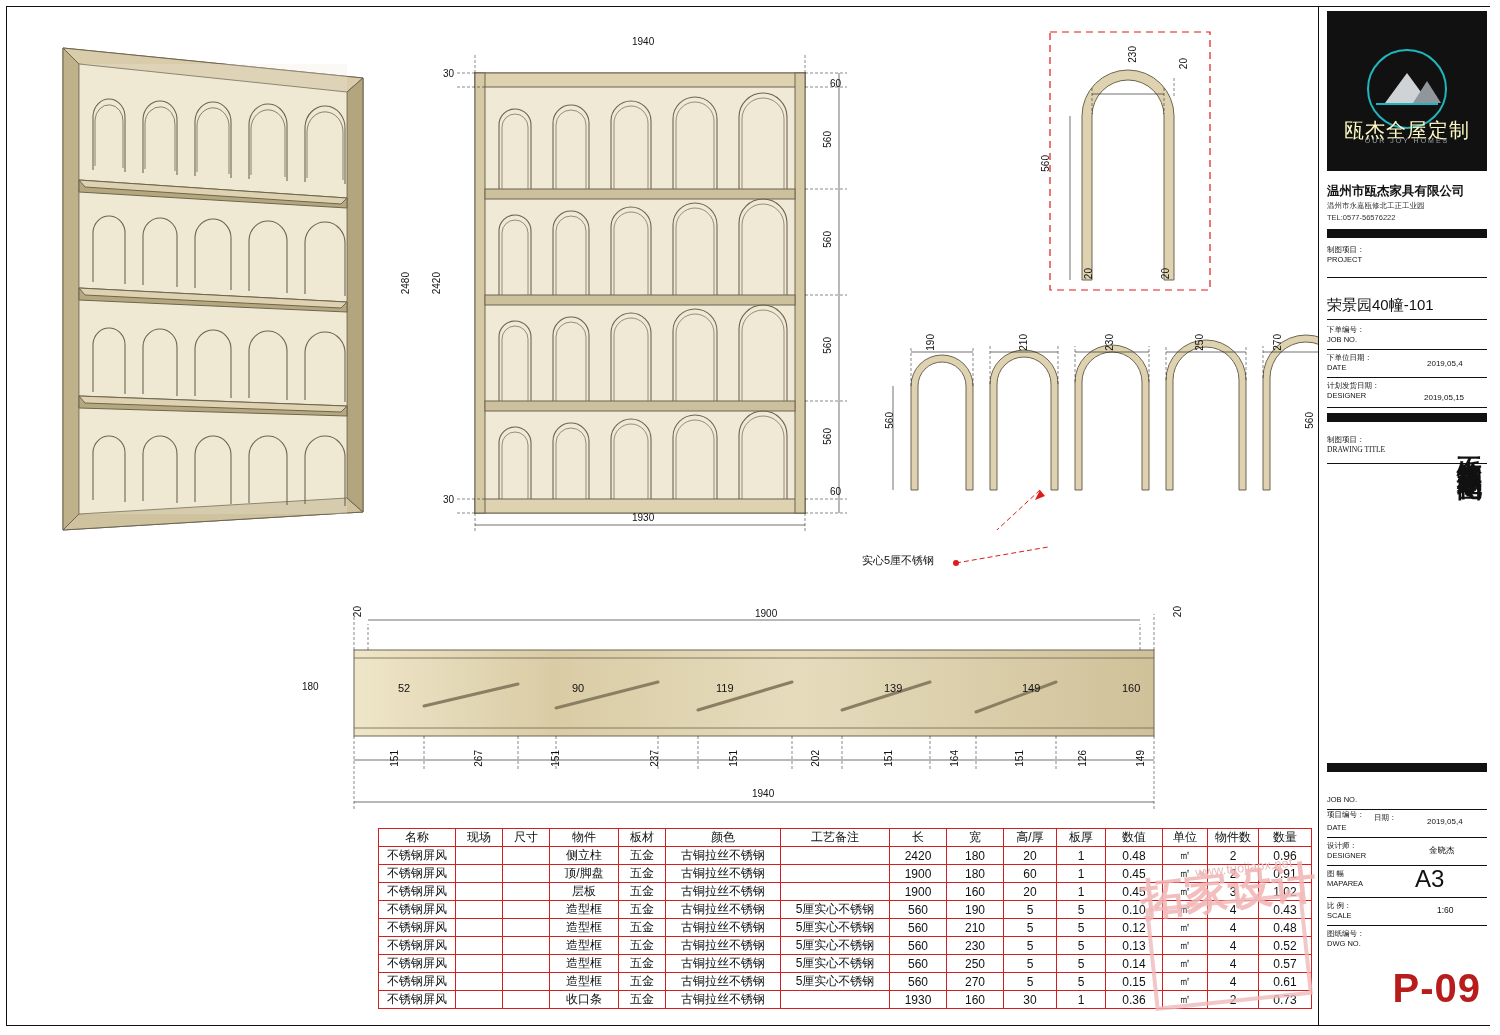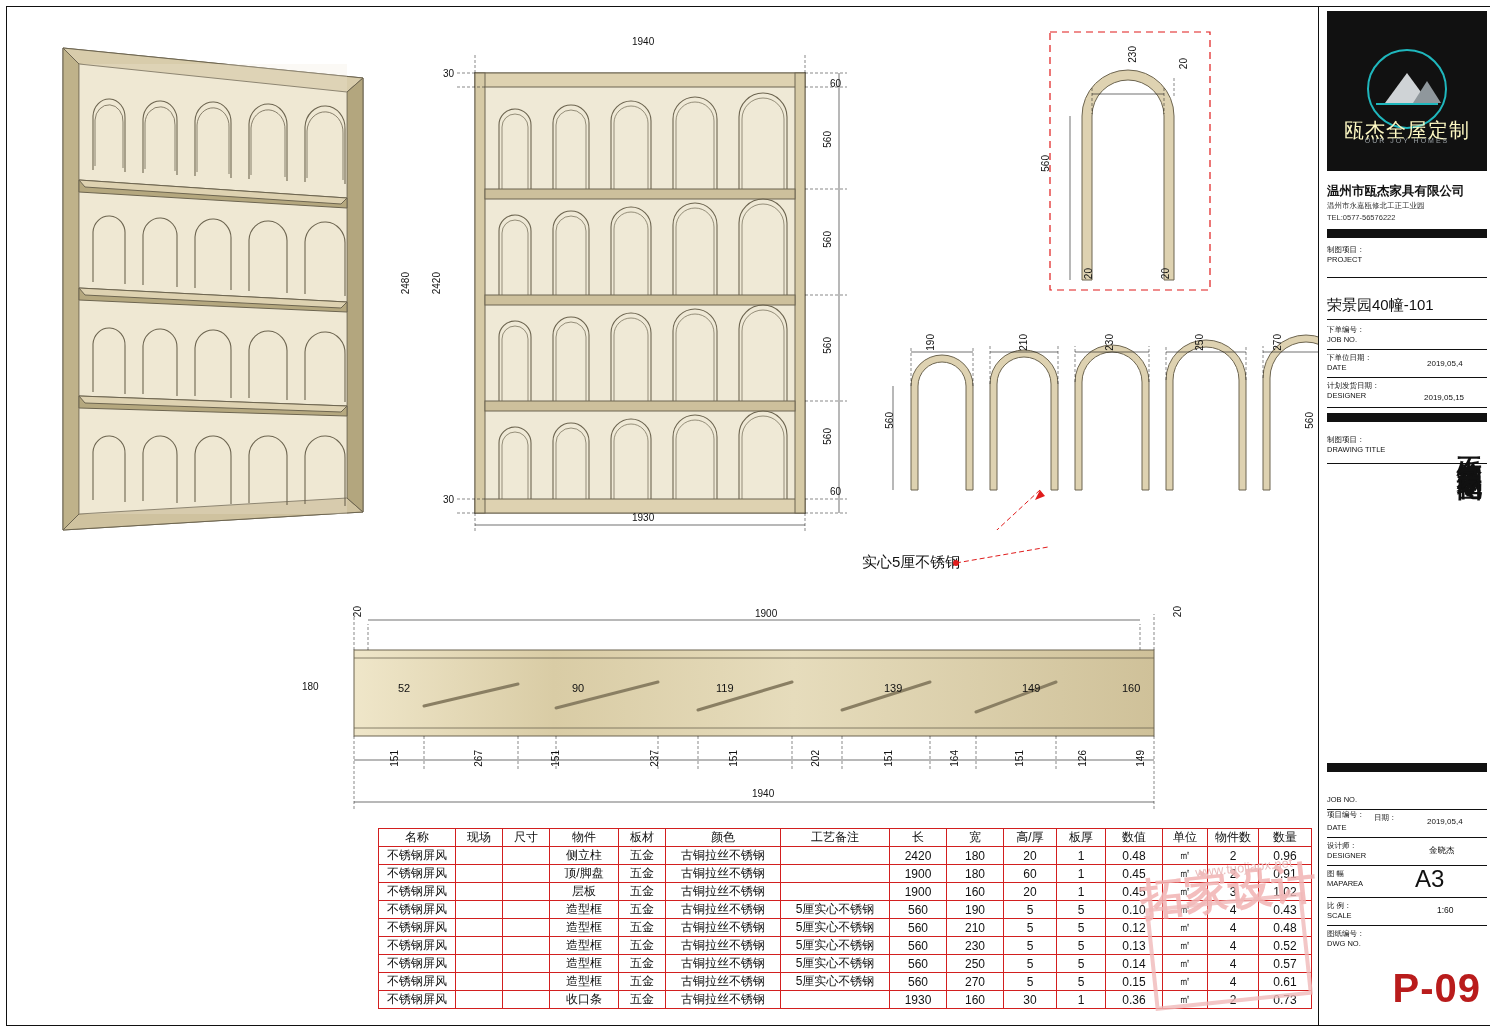--- a/index.html
+++ b/index.html
@@ -266,21 +266,21 @@
     </g>
     <polygon points="155,160 150,170 160,166" fill="#e01b1b"></polygon>
   </svg>
   <div class="lbl dimv" style="left:925px;top:334px;">190</div>
   <div class="lbl dimv" style="left:1018px;top:334px;">210</div>
   <div class="lbl dimv" style="left:1104px;top:334px;">230</div>
   <div class="lbl dimv" style="left:1194px;top:334px;">250</div>
   <div class="lbl dimv" style="left:1272px;top:334px;">270</div>
   <div class="lbl dimv" style="left:884px;top:412px;">560</div>
   <div class="lbl dimv" style="left:1304px;top:412px;">560</div>
-  <div class="lbl" style="left:862px;top:553px;font-size:15px;">实心5厘不锈钢</div>
+  <div class="lbl" style="left:862px;top:553px;font-size:11px;">实心5厘不锈钢</div>
   <svg class="svgwrap" width="120" height="40" style="left:948px;top:545px;">
     <line x1="8" y1="18" x2="100" y2="2" stroke="#e01b1b" stroke-width="1" stroke-dasharray="5,3"></line>
     <circle cx="8" cy="18" r="3" fill="#e01b1b"></circle>
   </svg>
 
   <svg class="svgwrap" width="900" height="220" style="left:340px;top:610px;">
     <defs>
       <linearGradient id="board" x1="0" y1="0" x2="1" y2="0">
         <stop offset="0%" stop-color="#efe6c9"></stop>
           <stop offset="25%" stop-color="#d9cca5"></stop>
@@ -569,21 +569,21 @@
     <div class="hr-line" style="left:8px;top:370px;width:160px;"></div>
 
     <div class="fld-label" style="left:8px;top:374px;">计划发货日期：</div>
     <div class="fld-label" style="left:8px;top:384px;">DESIGNER</div>
     <div class="fld-val" style="left:105px;top:386px;font-size:8px;">2019,05,15</div>
     <div class="hr-line" style="left:8px;top:400px;width:160px;"></div>
 
     <div class="blackbar" style="left:8px;top:406px;width:160px;height:9px;"></div>
 
     <div class="fld-label" style="left:8px;top:428px;">制图项目：</div>
-    <div class="fld-label" style="left:8px;top:438px;">DRAWING TITLE</div>
+    <div class="fld-label" style="left:8px;top:438px;font-family:Liberation Serif, serif;">DRAWING TITLE</div>
     <div class="hr-line" style="left:8px;top:456px;width:160px;"></div>
 
     <div class="vert-title">不锈钢屏风细化图</div>
 
     <div class="blackbar" style="left:8px;top:756px;width:160px;height:9px;"></div>
 
     <div class="fld-label" style="left:8px;top:778px;margin-top:25px;">项目编号：</div>
     <div class="fld-label" style="left:8px;top:788px;">JOB NO.</div>
     <div class="fld-val" style="left:112px;top:782px;"></div>
     <div class="hr-line" style="left:8px;top:802px;width:160px;"></div>

